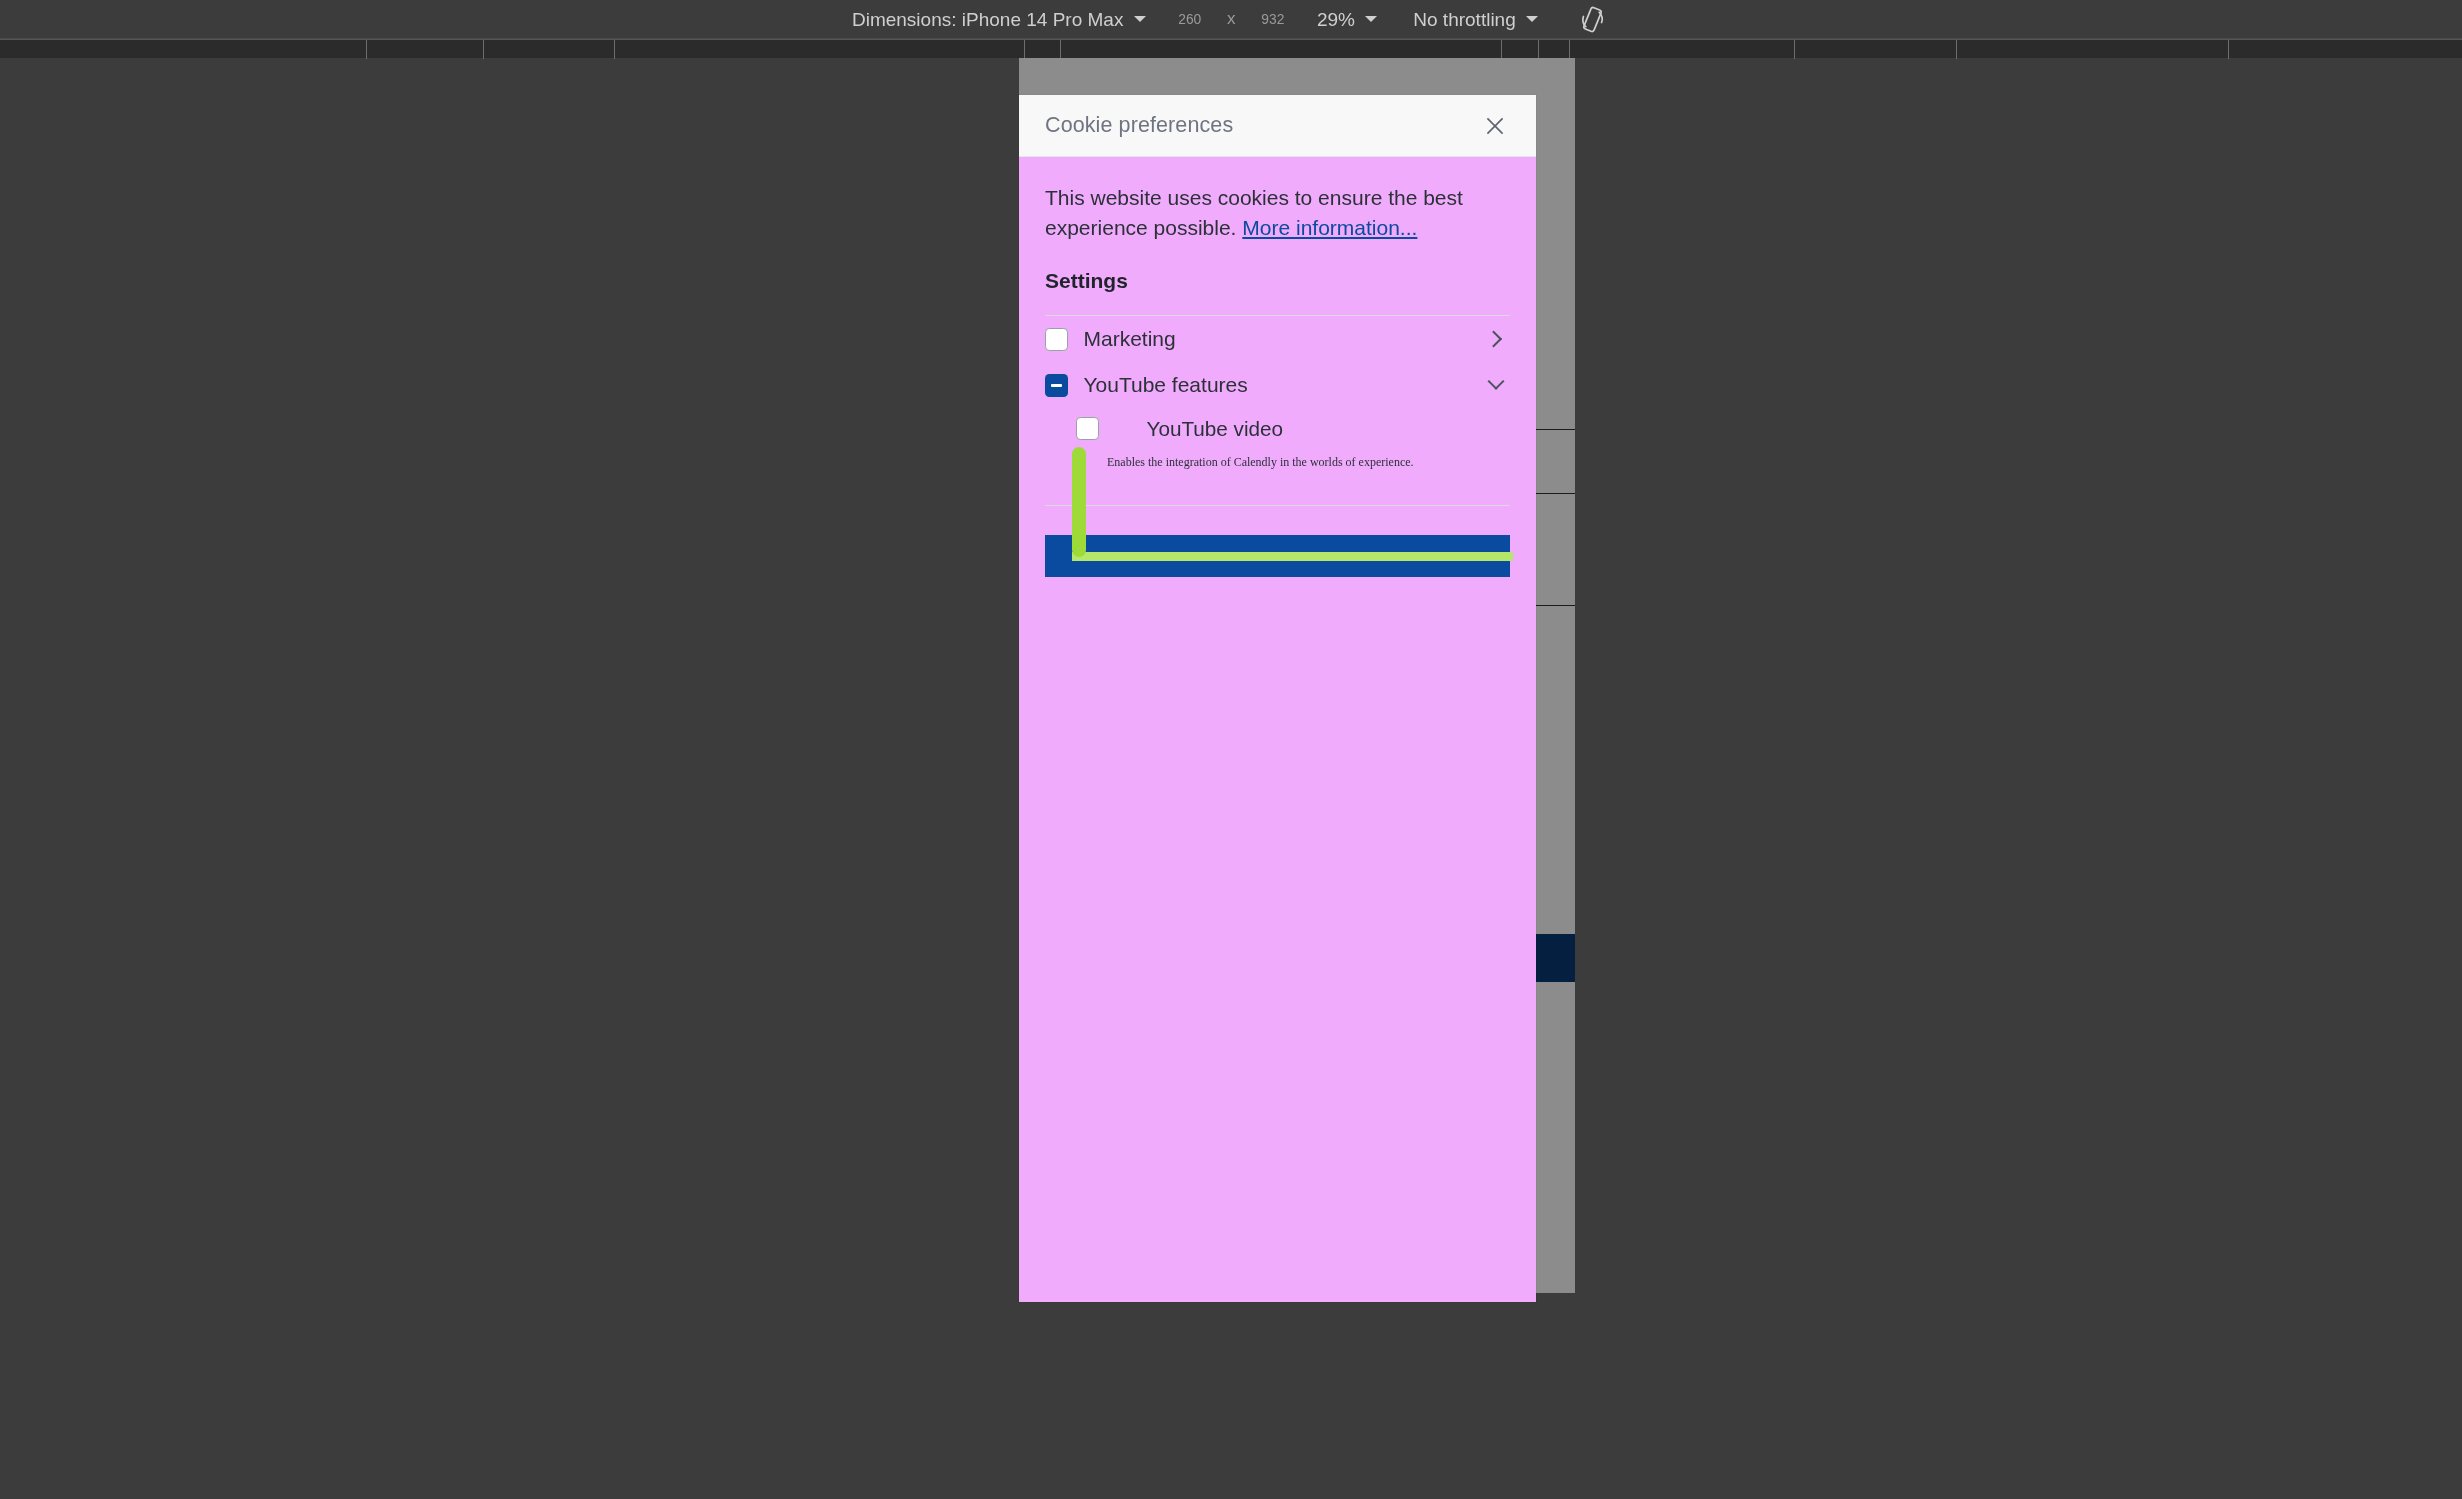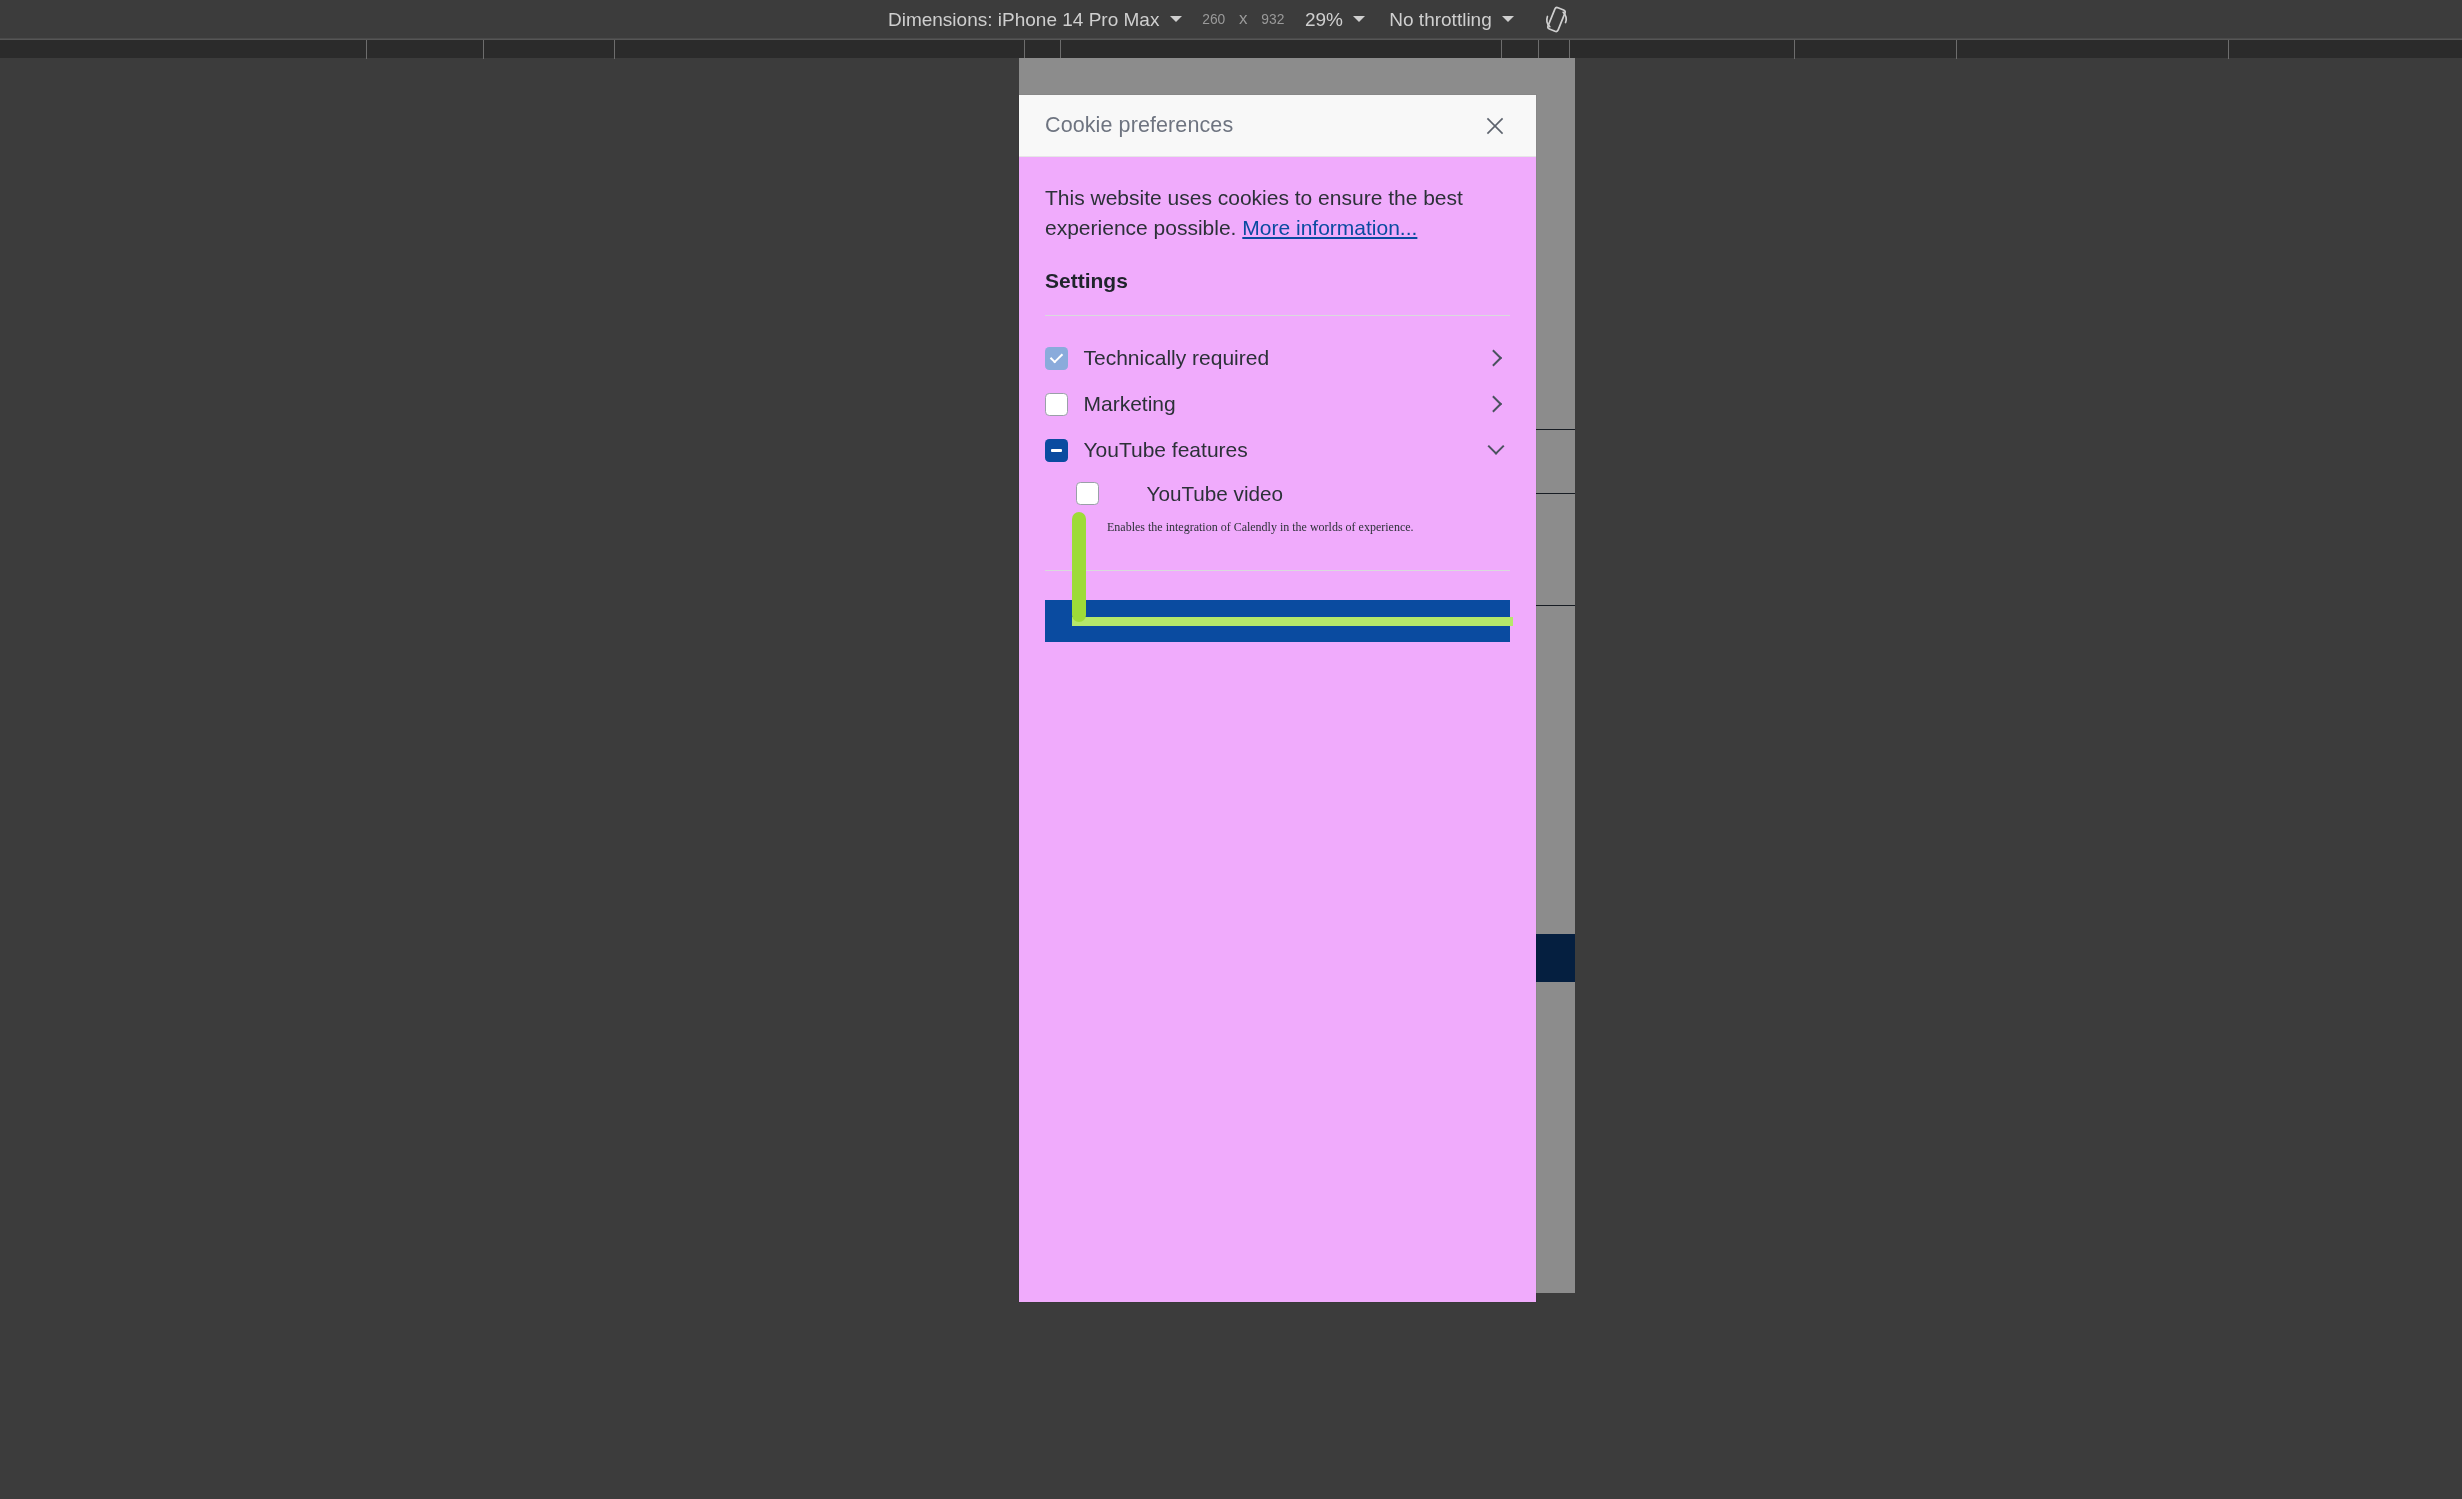--- a/index.html
+++ b/index.html
@@ -10,21 +10,21 @@
     overflow: hidden;
   }
 
   
   #devtools-toolbar {
     position: absolute; top: 0; left: 0;
     width: 2462px; height: 39px;
     background: #3c3c3c;
     border-bottom: 0.9px solid #4a4a4a;
     display: flex; align-items: center; justify-content: center;
-    gap: 0;
+    gap: 12px;
   }
   .tb-item {
     color: #cfcfcf;
     font-size: 19px;
     line-height: 1;
     display: flex; align-items: center; gap: 6.9px;
     padding: 0 12px;
     white-space: nowrap;
   }
   .tb-dim { color: #cfcfcf; }
@@ -322,29 +322,20 @@
   <div id="dialog-body">
 
     <p id="intro-text">
       <span>This website uses cookies to ensure the best experience possible. </span><a id="more-info-link" href="#">More information...</a>
     </p>
 
     <h3 id="settings-heading">Settings</h3>
 
     <div class="hr"></div>
 
-    <div class="cat-row" style="margin-top:19px">
-      <span class="cb checked-muted">
-        <span class="tickmark"></span>
-      </span>
-      <span class="cat-label">Technically required</span>
-      <span class="chev right">
-          <i></i>
-        </span>
-    </div>
 
     <div class="cat-row">
       <span class="cb unchecked"></span>
       <span class="cat-label">Marketing</span>
       <span class="chev right">
           <i></i>
         </span>
     </div>
 
     <div class="cat-row">

